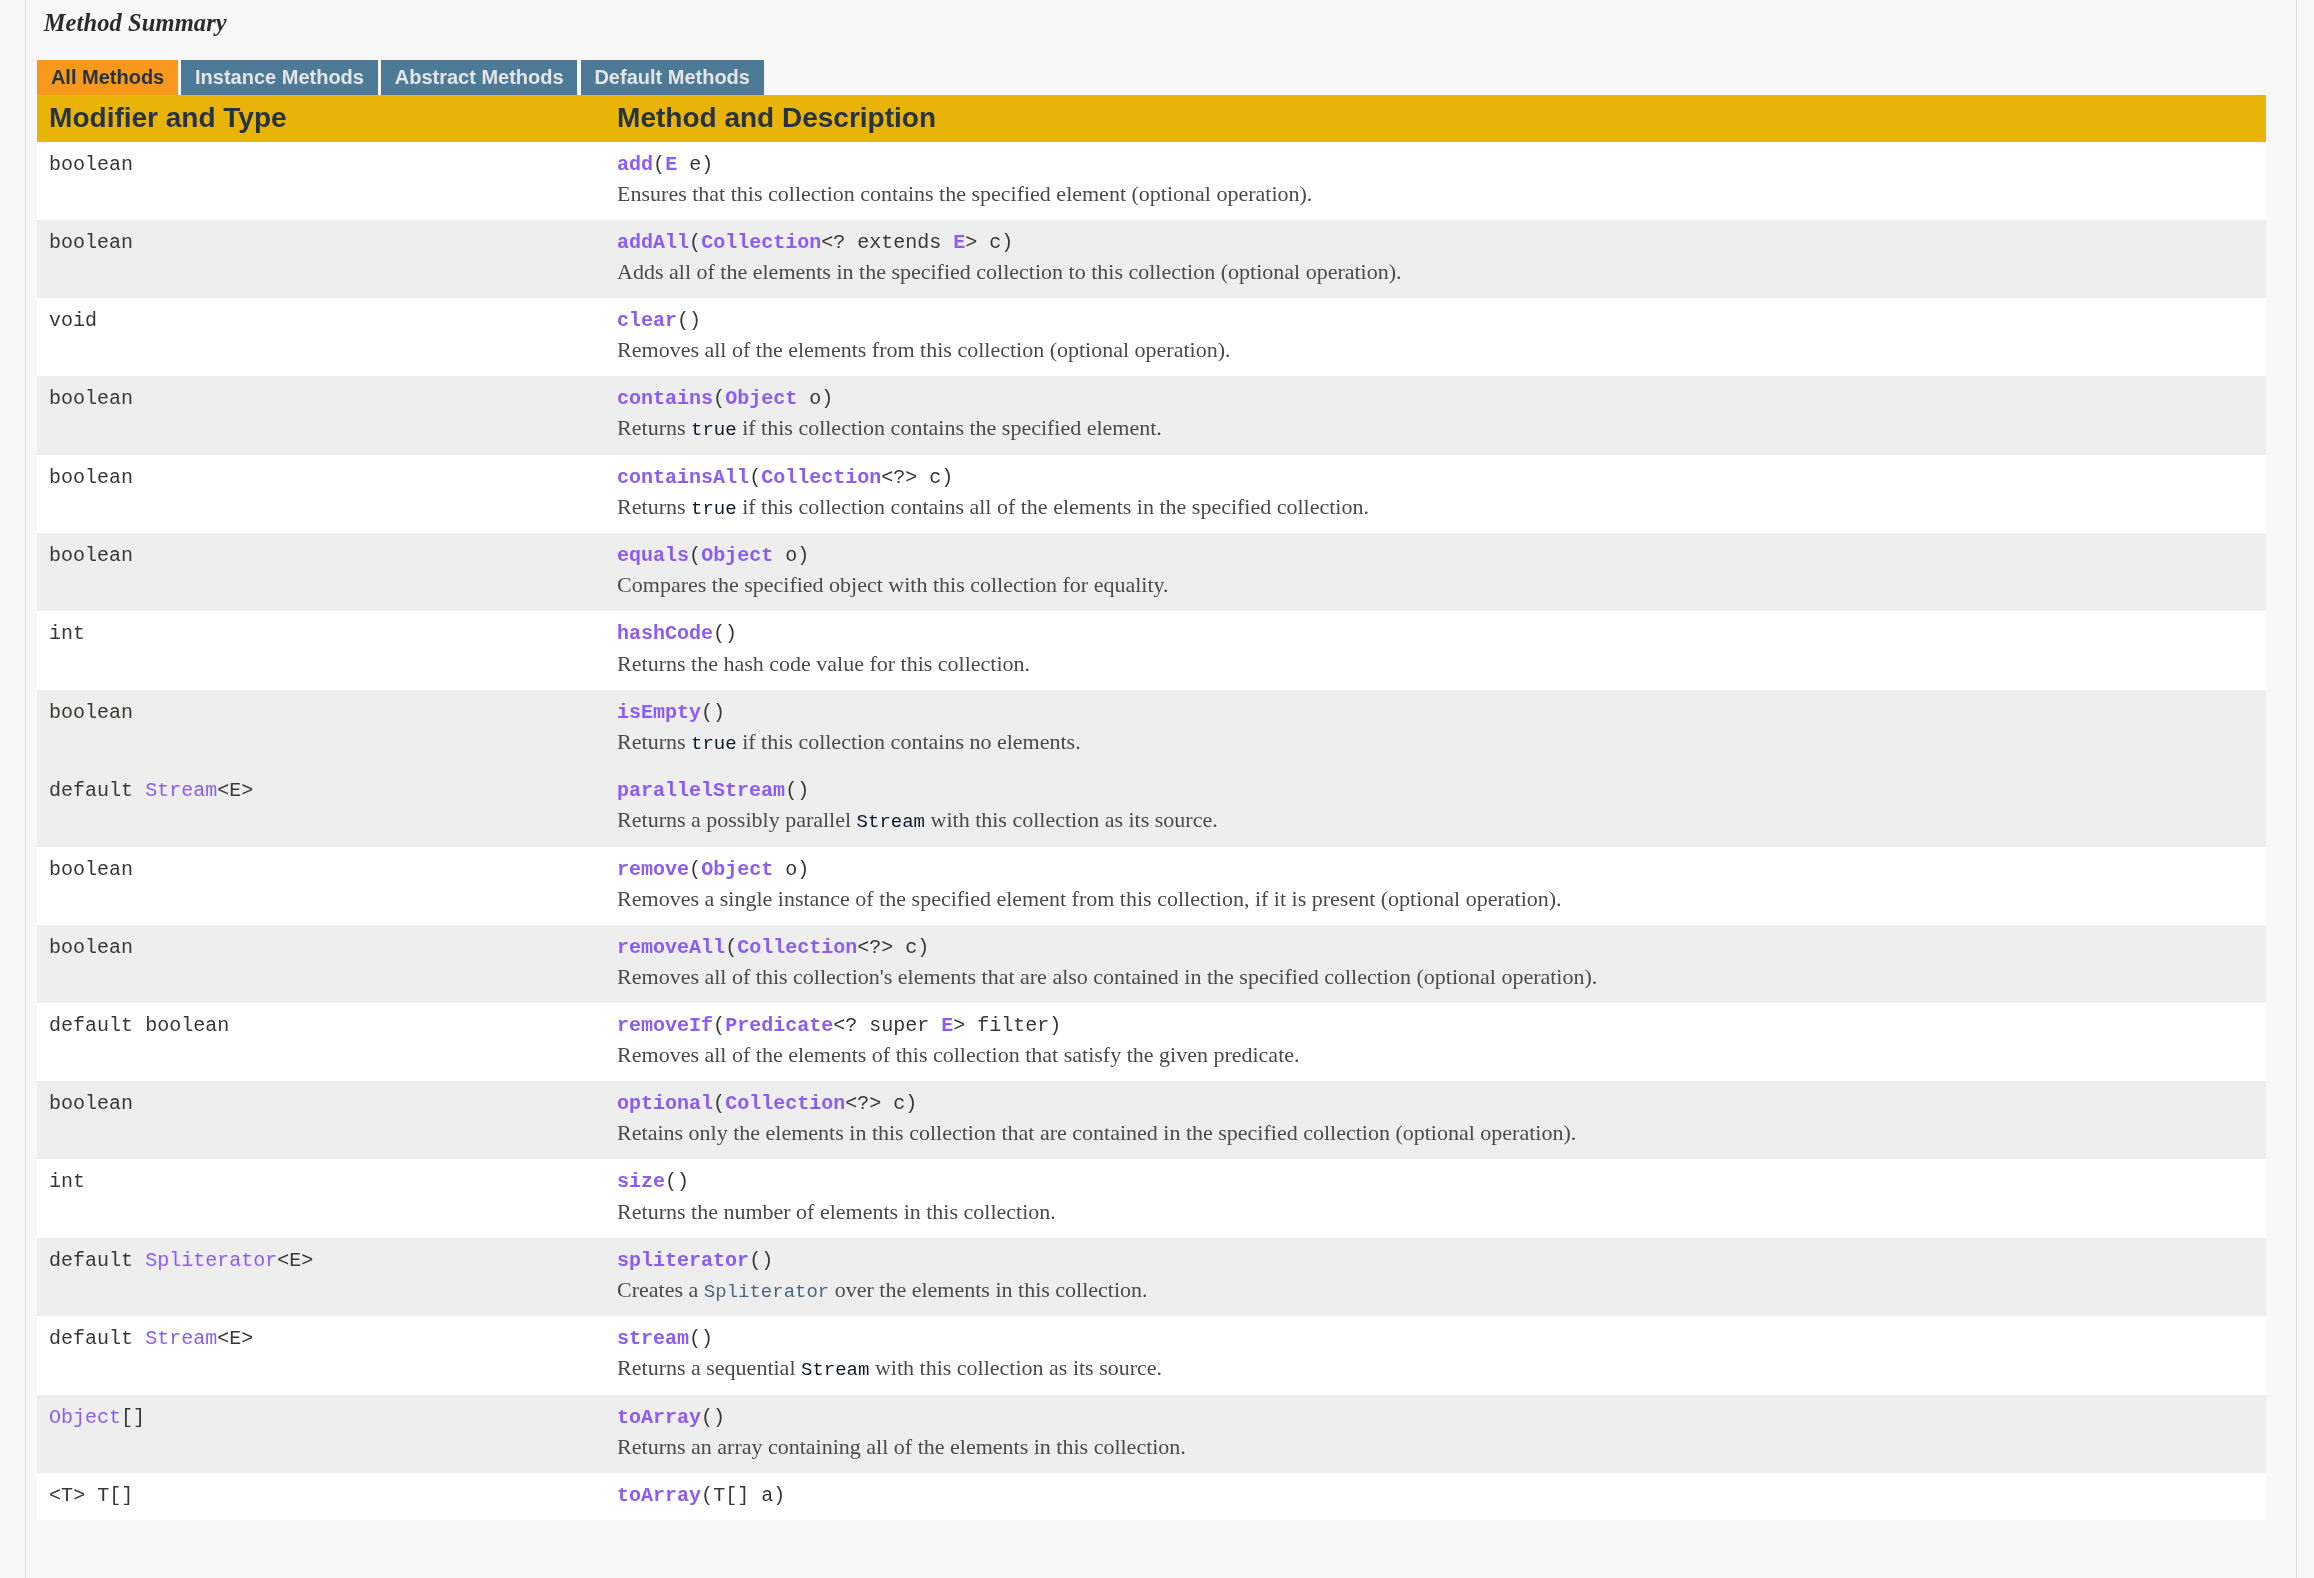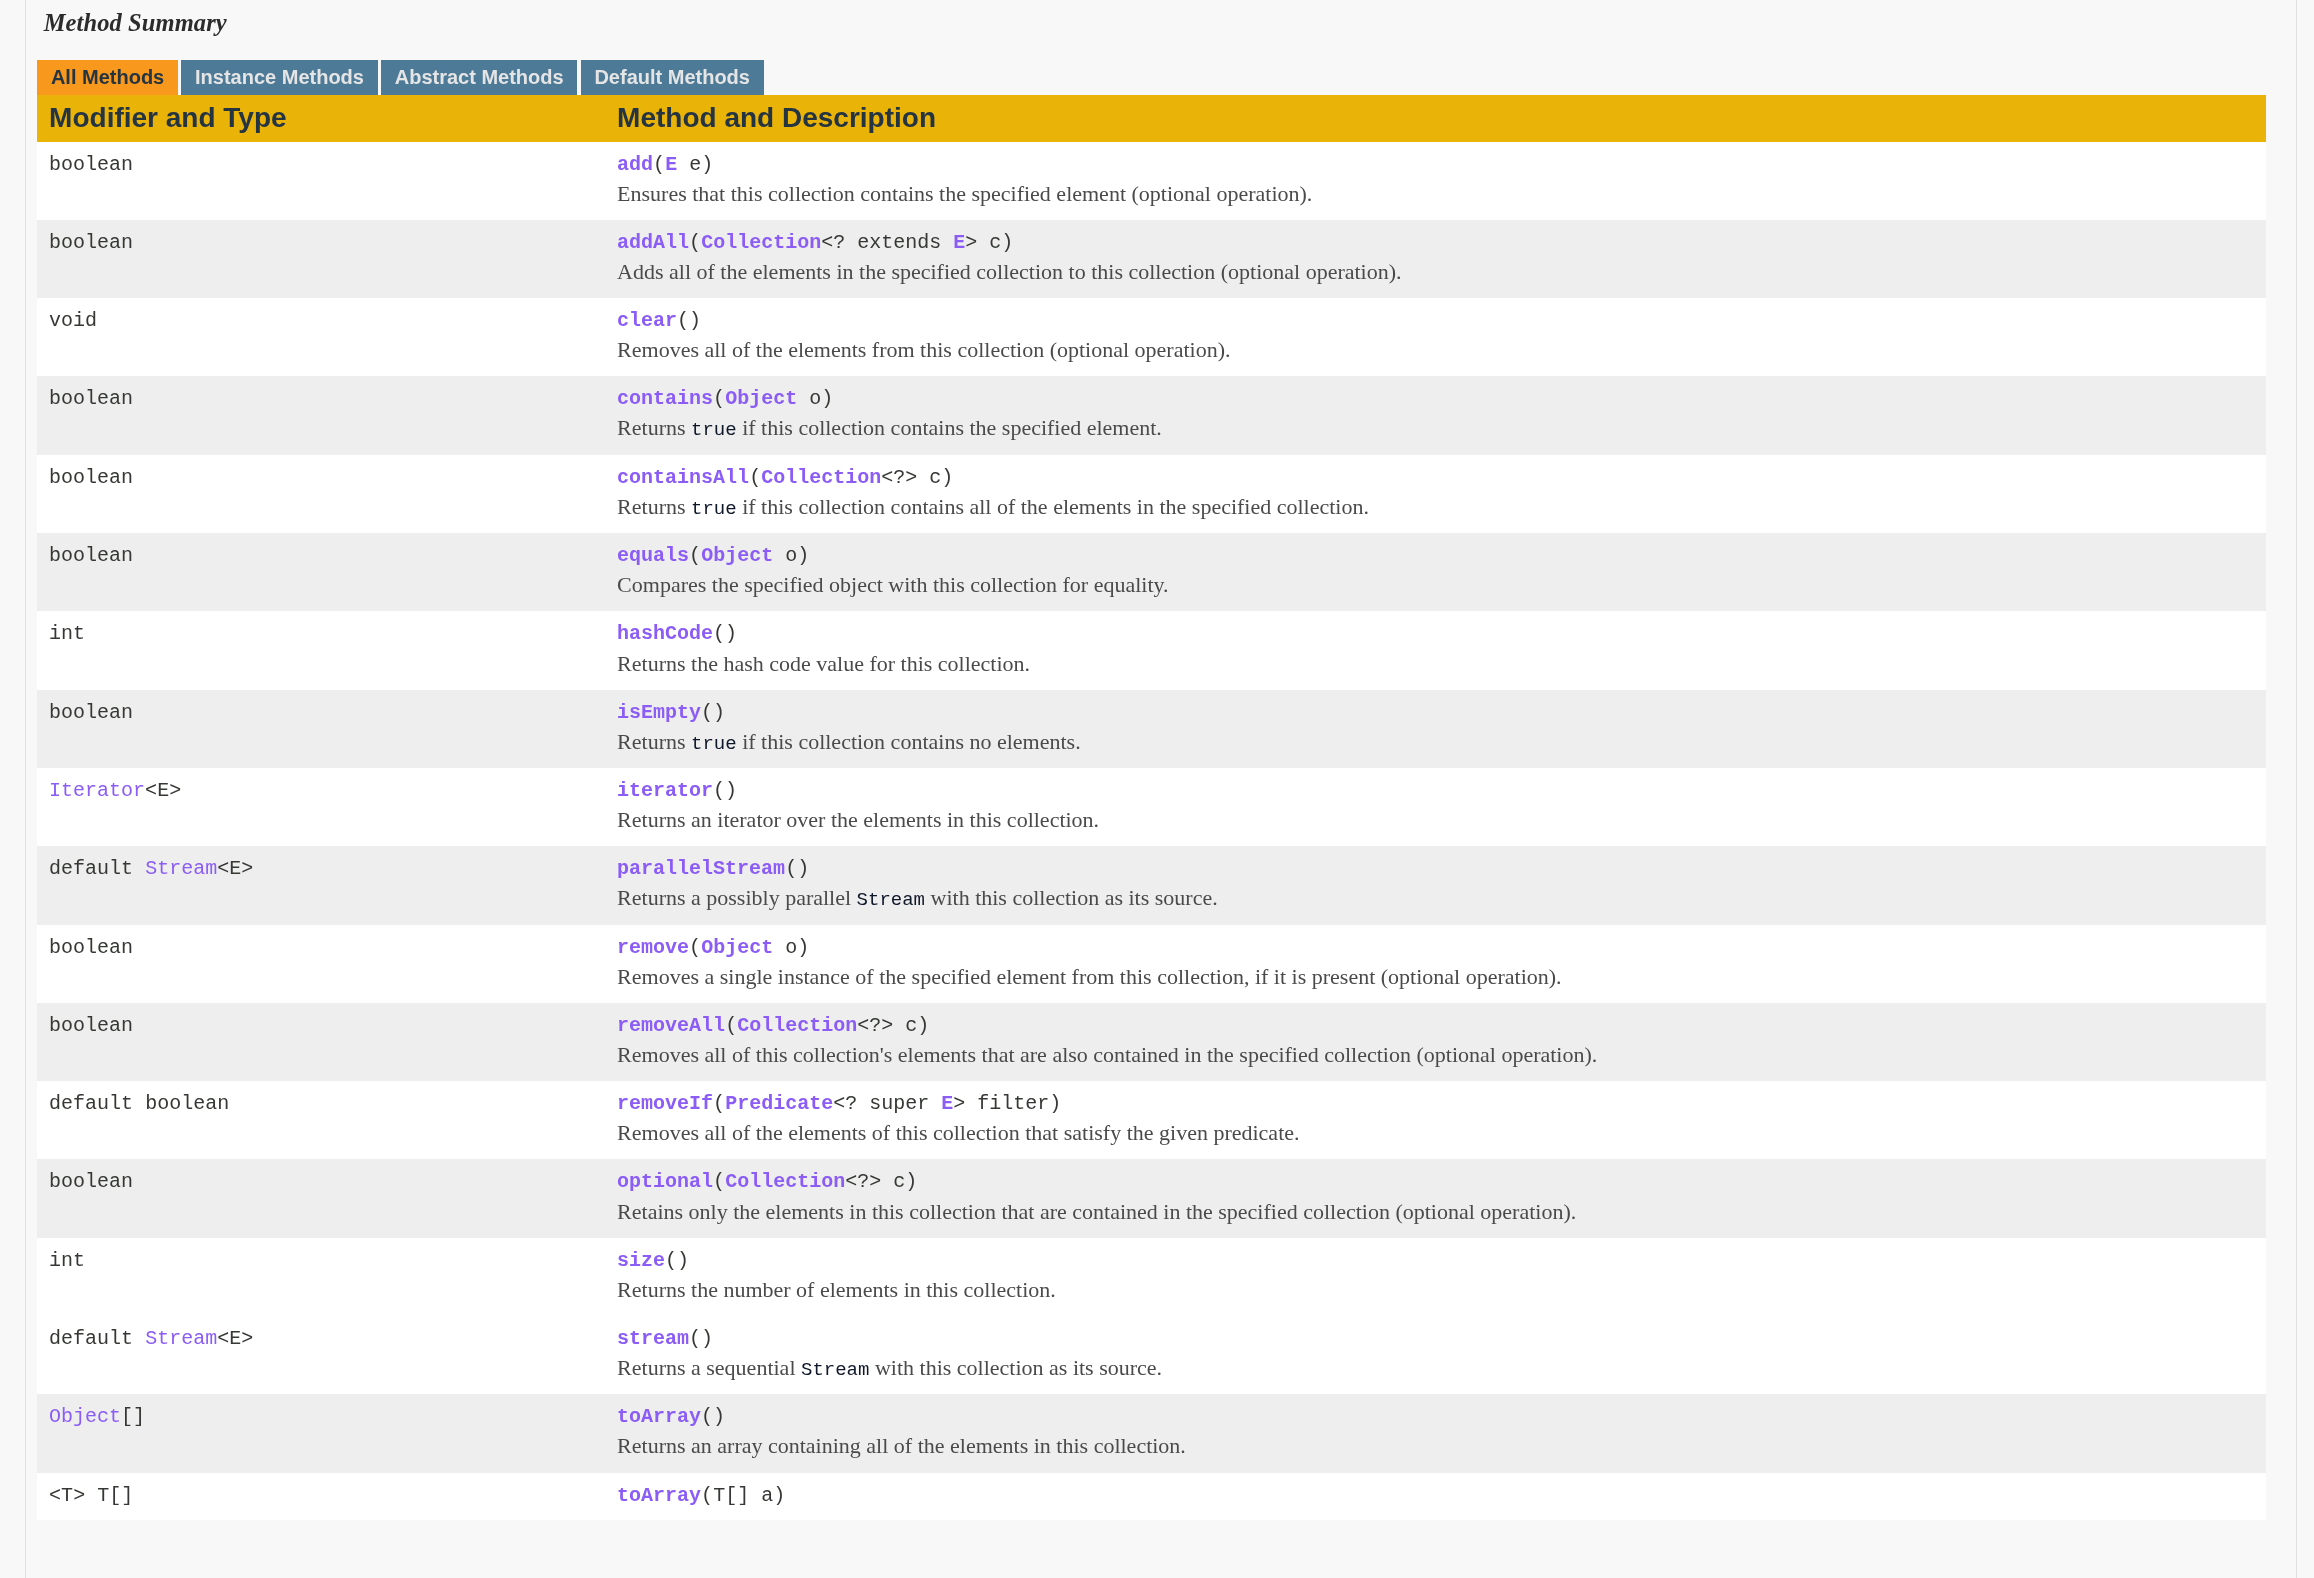--- a/index.html
+++ b/index.html
@@ -249,27 +249,20 @@
               <span class="desc">Returns the hash code value for this collection.</span>
             </td>
           </tr>
           <tr class="altColor">
             <td class="colFirst"><span class="plain">boolean</span></td>
             <td class="colLast">
               <span class="sig"><a class="link" href="#">isEmpty</a><span class="plain">()</span></span>
               <span class="desc">Returns <code>true</code> if this collection contains no elements.</span>
             </td>
           </tr>
-          <tr class="rowColor">
-            <td class="colFirst"><a class="link" href="#">Iterator</a><span class="plain">&lt;</span><span class="plain">E</span><span class="plain">&gt;</span></td>
-            <td class="colLast">
-              <span class="sig"><a class="link" href="#">iterator</a><span class="plain">()</span></span>
-              <span class="desc">Returns an iterator over the elements in this collection.</span>
-            </td>
-          </tr>
           <tr class="altColor">
             <td class="colFirst"><span class="plain">default</span><span class="plain"> </span><a class="link" href="#">Stream</a><span class="plain">&lt;</span><span class="plain">E</span><span class="plain">&gt;</span></td>
             <td class="colLast">
               <span class="sig"><a class="link" href="#">parallelStream</a><span class="plain">()</span></span>
               <span class="desc">Returns a possibly parallel <code>Stream</code> with this collection as its source.</span>
             </td>
           </tr>
           <tr class="rowColor">
             <td class="colFirst"><span class="plain">boolean</span></td>
             <td class="colLast">
@@ -298,20 +291,27 @@
               <span class="desc">Retains only the elements in this collection that are contained in the specified collection (optional operation).</span>
             </td>
           </tr>
           <tr class="rowColor">
             <td class="colFirst"><span class="plain">int</span></td>
             <td class="colLast">
               <span class="sig"><a class="link" href="#">size</a><span class="plain">()</span></span>
               <span class="desc">Returns the number of elements in this collection.</span>
             </td>
           </tr>
+          <tr class="altColor">
+            <td class="colFirst"><span class="plain">default</span><span class="plain"> </span><a class="link" href="#">Spliterator</a><span class="plain">&lt;</span><span class="plain">E</span><span class="plain">&gt;</span></td>
+            <td class="colLast">
+              <span class="sig"><a class="link" href="#">spliterator</a><span class="plain">()</span></span>
+              <span class="desc">Creates a <a class="mono" href="#">Spliterator</a> over the elements in this collection.</span>
+            </td>
+          </tr>
           <tr class="rowColor">
             <td class="colFirst"><span class="plain">default</span><span class="plain"> </span><a class="link" href="#">Stream</a><span class="plain">&lt;</span><span class="plain">E</span><span class="plain">&gt;</span></td>
             <td class="colLast">
               <span class="sig"><a class="link" href="#">stream</a><span class="plain">()</span></span>
               <span class="desc">Returns a sequential <code>Stream</code> with this collection as its source.</span>
             </td>
           </tr>
           <tr class="altColor">
             <td class="colFirst"><a class="link" href="#">Object</a><span class="plain">[]</span></td>
             <td class="colLast">

